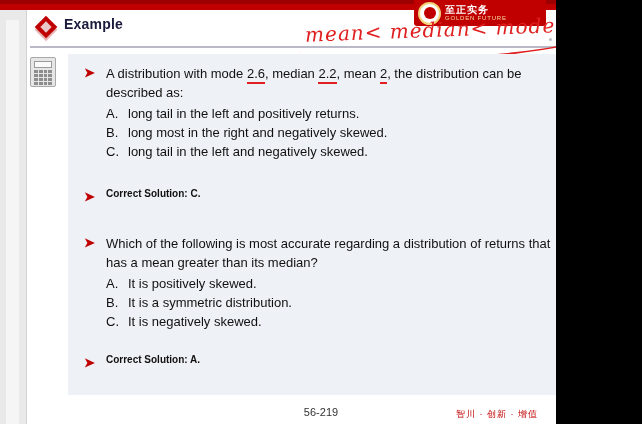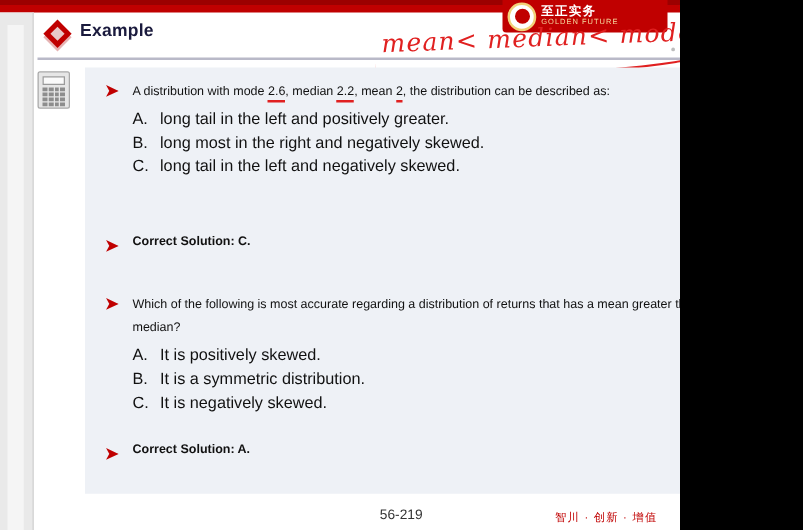--- a/index.html
+++ b/index.html
@@ -13,20 +13,21 @@
     font-family: "Liberation Sans", sans-serif;
     overflow: hidden;
   }
   .slide {
     position: absolute;
     left: 0; top: 0;
     width: 544px;
     height: 424px;
     background: #ffffff;
     overflow: hidden;
+    padding-left: 12px;
   }
   
   .top-band {
     position: absolute;
     left: 0; top: 0;
     width: 642px;
     height: 10px;
     background: #c00000;
   }
   .top-band-dark {
@@ -206,21 +207,21 @@
   }
   .arrow {
     position: absolute;
     left: 2px;
     top: 1px;
     color: #c00000;
     font-size: 13px;
     font-weight: bold;
   }
   .q-text {
-    font-size: 10px;
+    font-size: 13px;
     color: #111111;
     line-height: 19px;
   }
   .opt {
     font-size: 13px;
     color: #111111;
     line-height: 19px;
     padding-left: 24px;
     display: flex;
   }
@@ -320,21 +321,21 @@
 
   <div class="panel">
 
     <div class="block" style="left:14px; top:10px; width:492px;">
       <div class="bullet-row">
         <span class="arrow">➤</span>
         <div class="q-text"><span>A distribution with mode </span><span class="u-red">2.6</span><span>, median </span><span class="u-red">2.2</span><span>, mean </span><span class="u-red">2</span><span>, the distribution can be described as:</span></div>
       </div>
       <div class="opt" style="margin-top:2px;">
         <span class="opt-letter">A.</span>
-        <span>long tail in the left and positively greater.</span>
+        <span>long tail in the left and positively returns.</span>
       </div>
       <div class="opt">
         <span class="opt-letter">B.</span>
         <span>long most in the right and negatively skewed.</span>
       </div>
       <div class="opt">
         <span class="opt-letter">C.</span>
         <span>long tail in the left and negatively skewed.</span>
       </div>
     </div>

